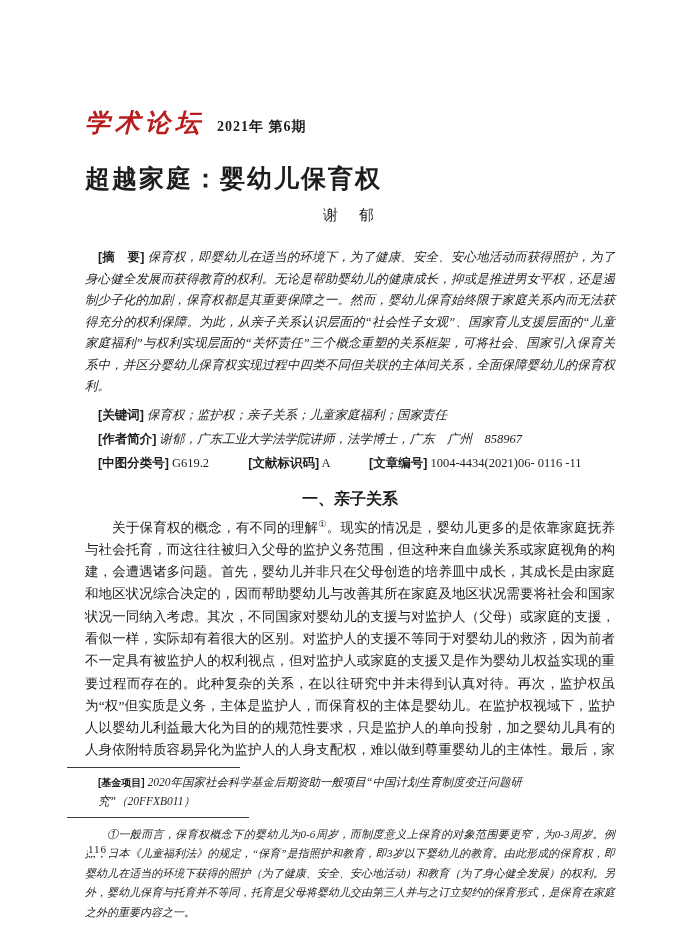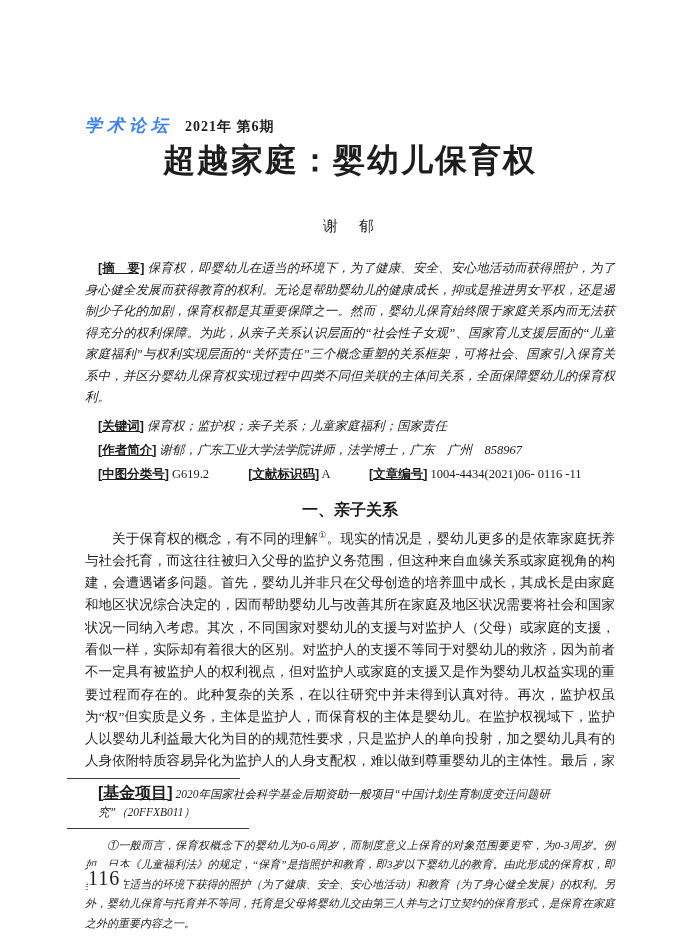--- a/index.html
+++ b/index.html
@@ -21,57 +21,55 @@
   .running-head {
     padding-top: 76px;
     display: flex;
     align-items: baseline;
     gap: 12px;
   }
   .journal-name {
     font-family: "DejaVu Serif", serif;
     font-style: italic;
     font-weight: bold;
-    font-size: 17px;
+    font-size: 25px;
     letter-spacing: 5px;
-    color: #3b82f6;
+    color: #b91c1c;
   }
   .journal-issue {
     font-weight: bold;
     font-size: 14px;
     letter-spacing: 1px;
     margin-top: 42px;
   }
 
   
   .article-title {
-    margin-top: 2px;
-    text-align: center;
+    margin-top: 18px;
     font-family: "Liberation Sans", "DejaVu Sans", sans-serif;
     font-weight: bold;
-    font-size: 32px;
+    font-size: 25px;
     line-height: 42px;
     letter-spacing: 2px;
   }
   .article-title span { display: block; }
   .article-author {
-    margin-top: 36px;
+    margin-top: 7px;
     text-align: center;
     font-size: 15px;
     letter-spacing: 3px;
   }
 
   
   .kai { font-style: italic; }
   .meta-label {
     font-family: "Liberation Sans", "DejaVu Sans", sans-serif;
     font-weight: bold;
     font-style: normal;
     font-size: 12.5px;
-    text-decoration: underline;
   }
   .abstract {
     margin-top: 22px;
     font-size: 12.5px;
     line-height: 21.5px;
     text-align: justify;
     text-indent: 13px;
   }
   .meta-line {
     padding-left: 13px;
@@ -115,33 +113,33 @@
     margin: 4px 0 0 -18px;
   }
   .fn-rule.r1 { width: 173px; }
   .fn-rule.r2 { width: 182px; margin-top: 7px; }
   .fund-line {
     margin-top: 5px;
     padding-left: 13px;
     font-size: 11.5px;
     line-height: 18px;
   }
-  .fund-line .meta-label { font-size: 16px; }
+  .fund-line .meta-label { font-size: 10px; }
   .footnote {
     margin-top: 7px;
     font-size: 11px;
     line-height: 19.5px;
     text-align: justify;
     text-indent: 2em;
   }
   .page-number {
     position: absolute;
     left: 88px;
-    top: 866px;
-    font-size: 20px;
+    top: 842px;
+    font-size: 11px;
     letter-spacing: 1px;
     background: #ffffff;
     padding: 1px 4px 1px 0;
   }
 </style>
 </head>
 <body>
 
 <div class="page">
   <div class="content">

